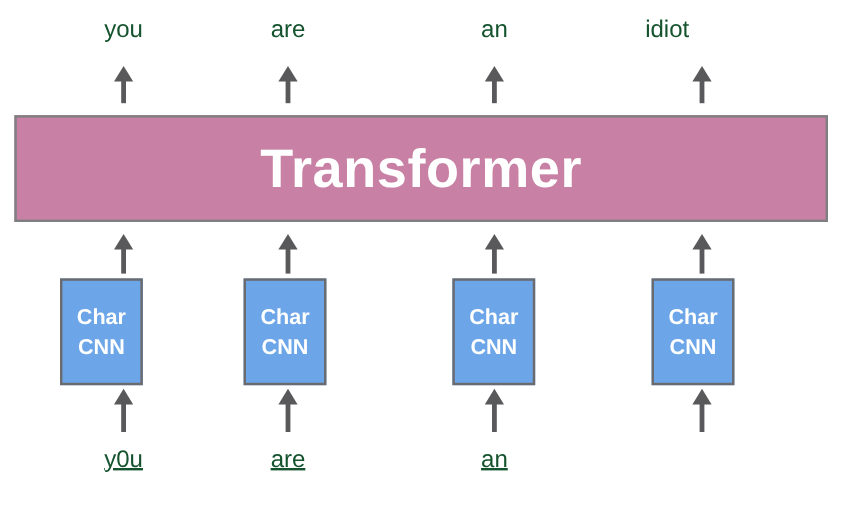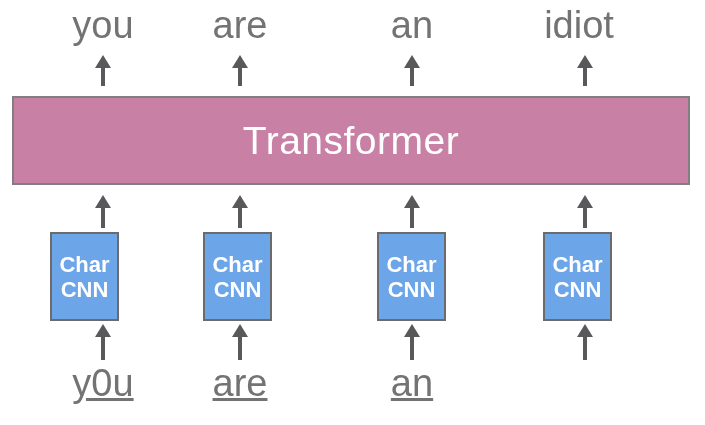--- a/index.html
+++ b/index.html
@@ -18,23 +18,23 @@
     width: 705px;
     height: 425px;
     background: #ffffff;
     overflow: hidden;
   }
 
   
   .word {
     position: absolute;
     font-family: "Liberation Sans", sans-serif;
-    font-size: 38px;
+    font-size: 20px;
     font-weight: 400;
-    color: #737373;
+    color: #14532d;
     line-height: 34px;
     text-align: center;
     white-space: nowrap;
     letter-spacing: 0px;
   }
   .word.output { top: 8px; }
   .word.input  { top: 366px; text-decoration: underline; }
 
   
   .arrow {
@@ -69,22 +69,22 @@
     height: 89px;
     background: #c880a5;
     border: 2px solid #7f7f82;
     box-sizing: border-box;
     display: flex;
     align-items: center;
     justify-content: center;
   }
   #transformer-label {
     font-family: "Liberation Sans", sans-serif;
-    font-size: 39px;
-    font-weight: normal;
+    font-size: 45px;
+    font-weight: bold;
     color: #ffffff;
     letter-spacing: 0.5px;
     line-height: 1;
     white-space: nowrap;
   }
 
   
   .cnn-box {
     position: absolute;
     top: 232px;
@@ -93,36 +93,36 @@
     background: #6ca6e8;
     border: 2px solid #6b6b6e;
     box-sizing: border-box;
     display: flex;
     flex-direction: column;
     align-items: center;
     justify-content: center;
   }
   .cnn-box .line {
     font-family: "Liberation Sans", sans-serif;
-    font-size: 22px;
+    font-size: 18px;
     font-weight: bold;
     color: #ffffff;
     line-height: 25px;
     white-space: nowrap;
   }
 </style>
 </head>
 <body>
 
 <div id="diagram">
 
   <div class="word output" style="left: 23px; width: 160px;">you</div>
   <div class="word output" style="left: 160px; width: 160px;">are</div>
   <div class="word output" style="left: 332px; width: 160px;">an</div>
-  <div class="word output" style="left: 499px; width: 160px;">idiot</div>
+  <div class="word output" style="left: 476px; width: 160px;">idiot</div>
 
   <div class="arrow" style="left: 95px; top: 55px; height: 31px;">
     <span class="head"></span>
     <span class="shaft"></span>
   </div>
   <div class="arrow" style="left: 232px; top: 55px; height: 31px;">
     <span class="head"></span>
     <span class="shaft"></span>
   </div>
   <div class="arrow" style="left: 404px; top: 55px; height: 31px;">

